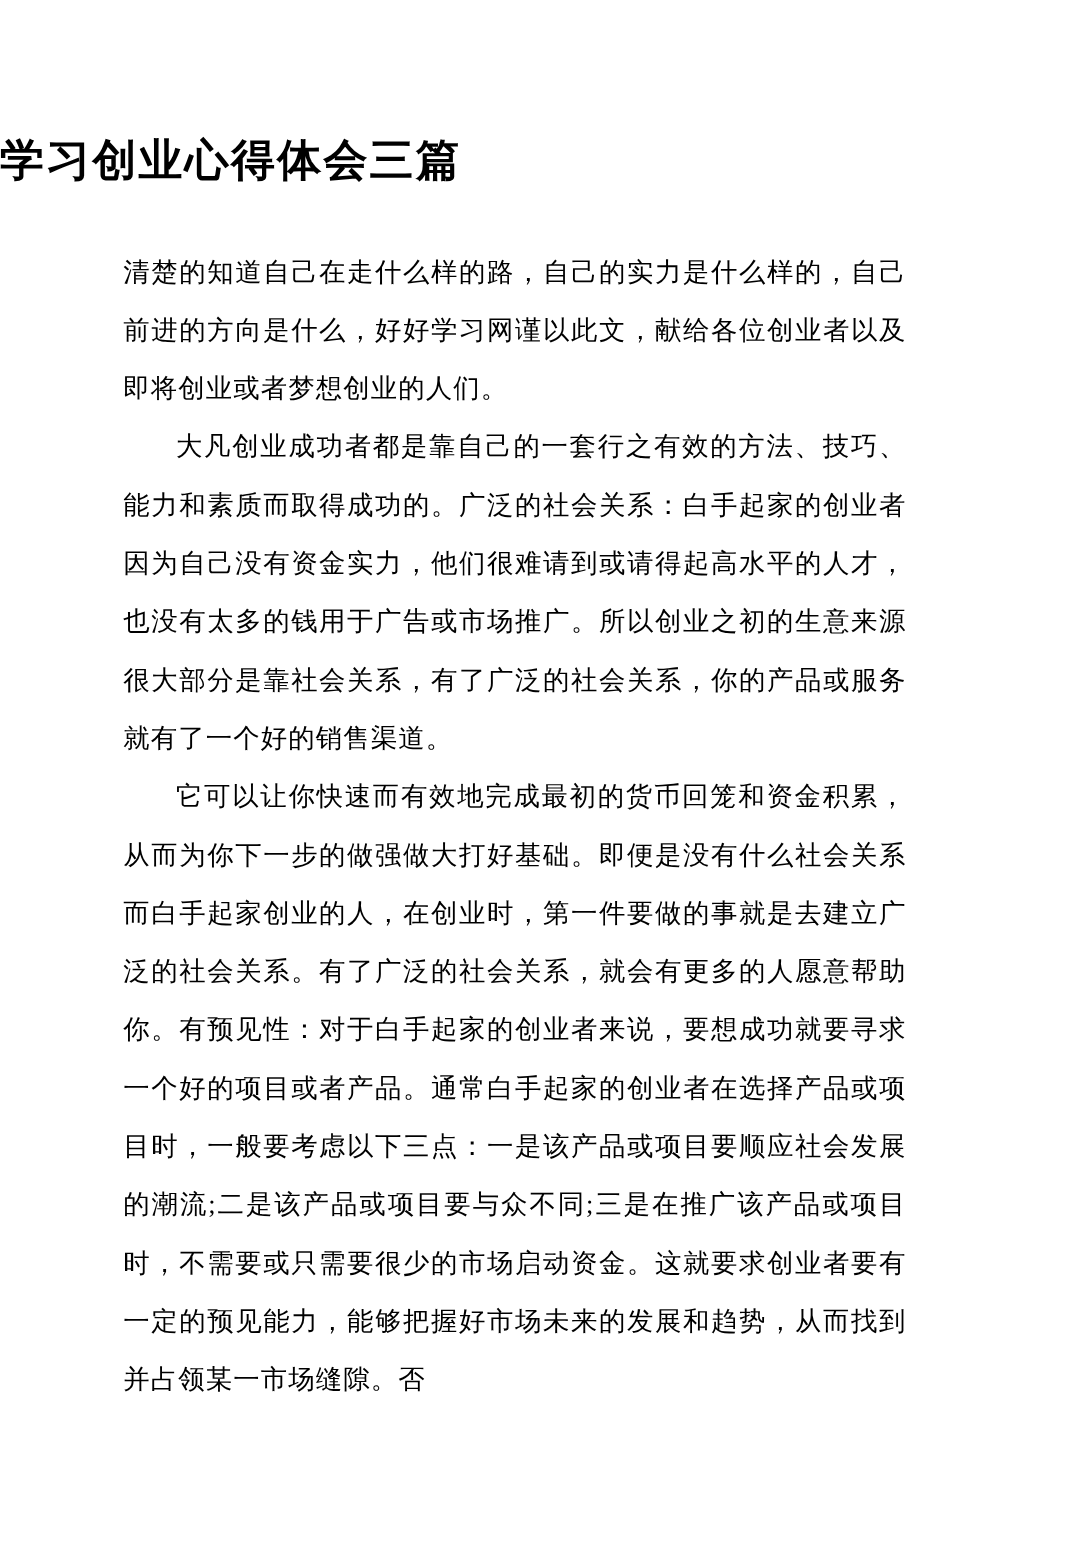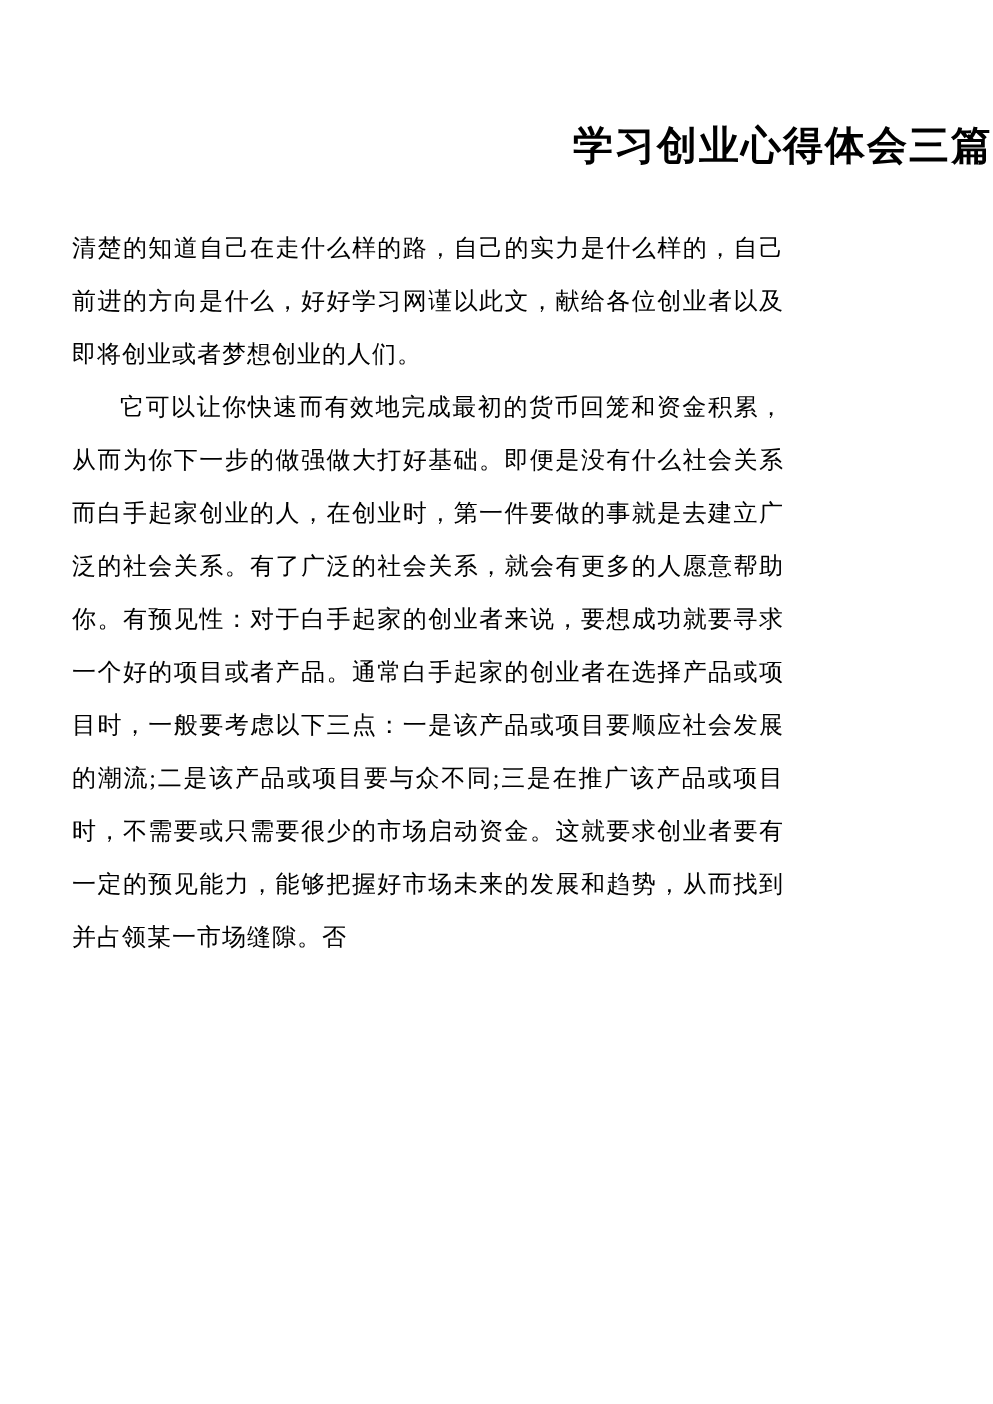--- a/index.html
+++ b/index.html
@@ -12,29 +12,29 @@
     width: 993px;
     height: 1404px;
     background: #ffffff;
     overflow: hidden;
     color: #000000;
     font-family: "Liberation Serif", "DejaVu Serif", serif;
   }
   .doc-title {
     margin: 118px 0 0 0;
     padding: 0;
-    text-align: right;
+    text-align: left;
     font-size: 40px;
     font-weight: bold;
     line-height: 56px;
     letter-spacing: 2px;
   }
   .doc-body {
     width: 712px;
-    margin: 48px 137px 0 72px;
+    margin: 48px 137px 0 112px;
     font-size: 24px;
     line-height: 53px;
     letter-spacing: 1px;
     text-align: justify;
   }
   .doc-body p {
     margin: 0;
     padding: 0;
     word-break: break-all;
   }
@@ -42,15 +42,16 @@
     text-indent: 2em;
   }
 </style>
 </head>
 <body>
 
 <div class="page">
   <h1 class="doc-title">学习创业心得体会三篇</h1>
   <div class="doc-body">
     <p>清楚的知道自己在走什么样的路，自己的实力是什么样的，自己前进的方向是什么，好好学习网谨以此文，献给各位创业者以及即将创业或者梦想创业的人们。</p>
+    <p class="indent">大凡创业成功者都是靠自己的一套行之有效的方法、技巧、能力和素质而取得成功的。广泛的社会关系：白手起家的创业者因为自己没有资金实力，他们很难请到或请得起高水平的人才，也没有太多的钱用于广告或市场推广。所以创业之初的生意来源很大部分是靠社会关系，有了广泛的社会关系，你的产品或服务就有了一个好的销售渠道。</p>
     <p class="indent">它可以让你快速而有效地完成最初的货币回笼和资金积累，从而为你下一步的做强做大打好基础。即便是没有什么社会关系而白手起家创业的人，在创业时，第一件要做的事就是去建立广泛的社会关系。有了广泛的社会关系，就会有更多的人愿意帮助你。有预见性：对于白手起家的创业者来说，要想成功就要寻求一个好的项目或者产品。通常白手起家的创业者在选择产品或项目时，一般要考虑以下三点：一是该产品或项目要顺应社会发展的潮流;二是该产品或项目要与众不同;三是在推广该产品或项目时，不需要或只需要很少的市场启动资金。这就要求创业者要有一定的预见能力，能够把握好市场未来的发展和趋势，从而找到并占领某一市场缝隙。否</p>
   </div>
 </div>
 
 </body></html>

